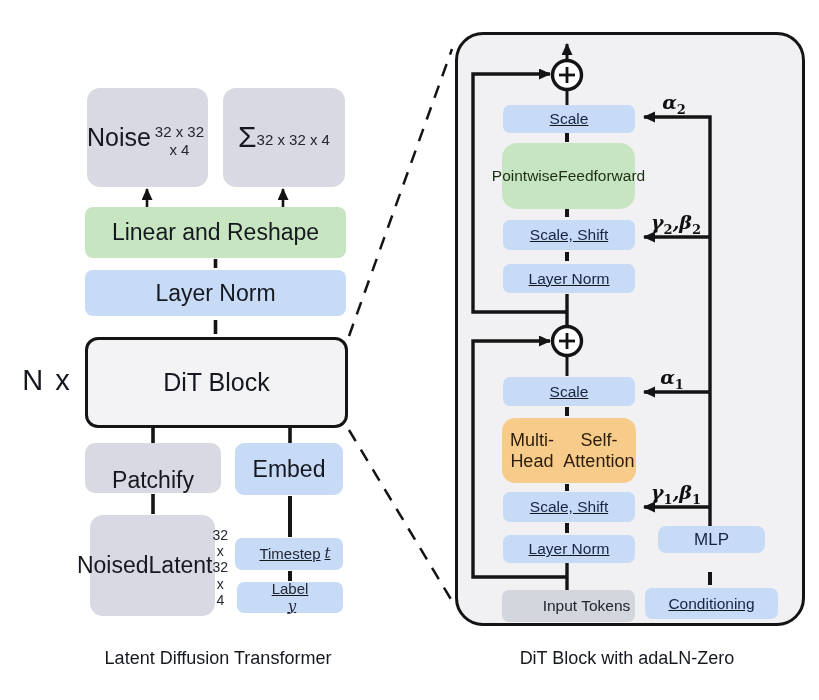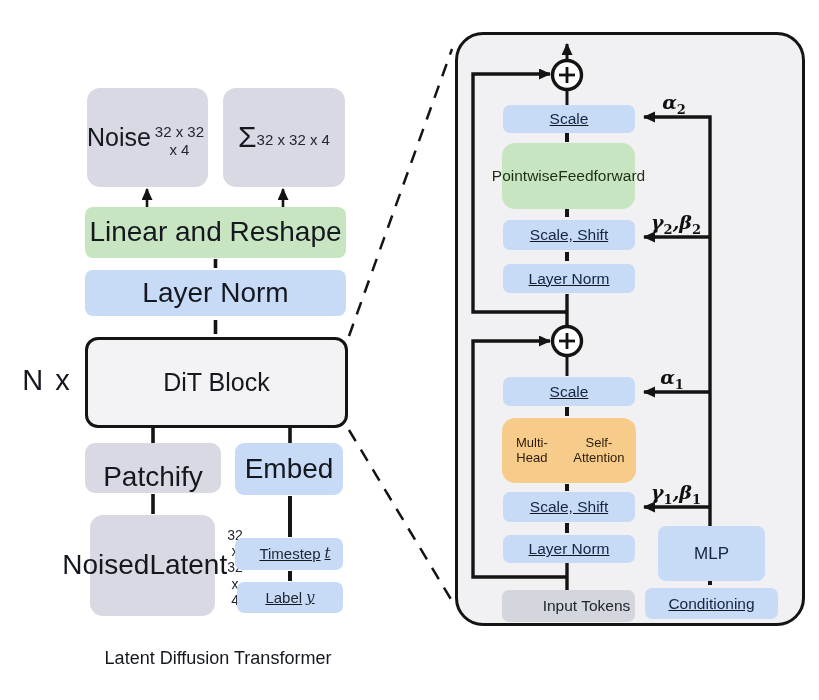--- a/index.html
+++ b/index.html
@@ -23,28 +23,28 @@
   .lav{background:var(--gray);border-radius:13px;}
   .lavd{background:var(--graydark);border-radius:7px;}
   .blue{background:var(--blue);border-radius:8px;}
   .blue-sm{background:var(--blue);border-radius:7px;text-decoration:underline;}
   .green{background:var(--green);border-radius:8px;}
   .green-rd{background:var(--green);border-radius:13px;}
   .orange{background:var(--orange);border-radius:13px;}
   .dit{
     background:var(--dit_bg);border:3px solid var(--line);border-radius:13px;
   }
-  .t24{font-size:28px;color:#15181f;}
+  .t24{font-size:23px;color:#15181f;}
   .t26{font-size:25px;color:#15181f;}
   .t30{font-size:30px;color:#15181f;}
   .t15{font-size:15px;color:#232733;}
   .t14{font-size:14px;color:#232733;}
   .trp{font-size:15.5px;color:#142441;}
   .trpg{font-size:15.5px;color:#1d3014;}
-  .trpo{font-size:13px;color:#2b1d09;}
+  .trpo{font-size:18px;color:#2b1d09;}
   .trpk{font-size:15.5px;color:#20242e;margin-left:36px;}
   .nx{font-size:29px;color:#15181f;letter-spacing:2px;}
   .cap{position:absolute;font-size:18px;color:#15181f;text-align:center;z-index:2;}
   .greek{
     position:absolute;z-index:2;text-align:center;font-family:"DejaVu Serif","Liberation Serif",serif;
     font-style:italic;font-weight:bold;font-size:19px;color:#101010;
   }
   .greek sub{font-size:13px;font-style:normal;font-weight:bold;line-height:0;}
   .vr{font-family:"DejaVu Serif","Liberation Serif",serif;font-style:italic;margin-left:4px;}
   .mlp-t{font-size:17px;color:#142441;}
@@ -133,29 +133,29 @@
   </div>
   <div class="b lav" style="left:90px;top:515px;width:125px;height:101px;">
     <div class="t24">Noised</div>
     <div class="t24">Latent</div>
     <div class="t14" style="margin-top:4px;">32 x 32 x 4</div>
   </div>
   <div class="b blue-sm" style="left:235px;top:538px;width:108px;height:32px;flex-direction:row;padding-left:12px;">
     <span class="t15">Timestep</span>
     <span class="t15 vr">t</span>
   </div>
-  <div class="b blue-sm" style="left:237px;top:582px;width:106px;height:31px;flex-direction:row;">
+  <div class="b blue-sm" style="left:237px;top:582px;width:106px;height:31px;flex-direction:column;">
     <span class="t15">Label</span>
     <span class="t15 vr">y</span>
   </div>
 
   <div class="b blue-sm" style="left:503px;top:105px;width:132px;height:28px;">
     <div class="trp">Scale</div>
   </div>
-  <div class="b green-rd" style="left:502px;top:143px;width:133px;height:66px;">
+  <div class="b green-rd" style="left:502px;top:143px;width:133px;height:66px;border-radius:15px;">
     <div class="trpg">Pointwise</div>
     <div class="trpg">Feedforward</div>
   </div>
   <div class="b blue-sm" style="left:503px;top:220px;width:132px;height:30px;">
     <div class="trp">Scale, Shift</div>
   </div>
   <div class="b blue-sm" style="left:503px;top:264px;width:132px;height:29px;">
     <div class="trp">Layer Norm</div>
   </div>
   <div class="b blue-sm" style="left:503px;top:377px;width:132px;height:29px;">
@@ -170,32 +170,33 @@
   </div>
   <div class="b blue-sm" style="left:503px;top:535px;width:132px;height:28px;">
     <div class="trp">Layer Norm</div>
   </div>
   <div class="b lavd" style="left:502px;top:590px;width:133px;height:32px;">
     <div class="trpk">Input Tokens</div>
   </div>
   <div class="b blue-sm" style="left:645px;top:588px;width:133px;height:31px;">
     <div class="trp">Conditioning</div>
   </div>
-  <div class="b blue" style="left:658px;top:526px;width:107px;height:55px;">
+  <div class="b blue" style="left:658px;top:526px;width:107px;height:27px;">
     <div class="mlp-t">MLP</div>
   </div>
 
   <div class="greek" style="left:649px;top:91px;width:50px;">
     <span>α</span><sub>2</sub>
   </div>
   <div class="greek" style="left:638px;top:211px;width:76px;">
     <span>γ</span><sub>2</sub><span>,</span><span>β</span><sub>2</sub>
   </div>
   <div class="greek" style="left:647px;top:366px;width:50px;">
     <span>α</span><sub>1</sub>
   </div>
   <div class="greek" style="left:638px;top:481px;width:76px;">
     <span>γ</span><sub>1</sub><span>,</span><span>β</span><sub>1</sub>
   </div>
 
   <div class="cap" style="left:68px;top:648px;width:300px;">Latent Diffusion Transformer</div>
+  <div class="cap" style="left:477px;top:648px;width:300px;">DiT Block with adaLN-Zero</div>
 
 </div>
 
 </body></html>

